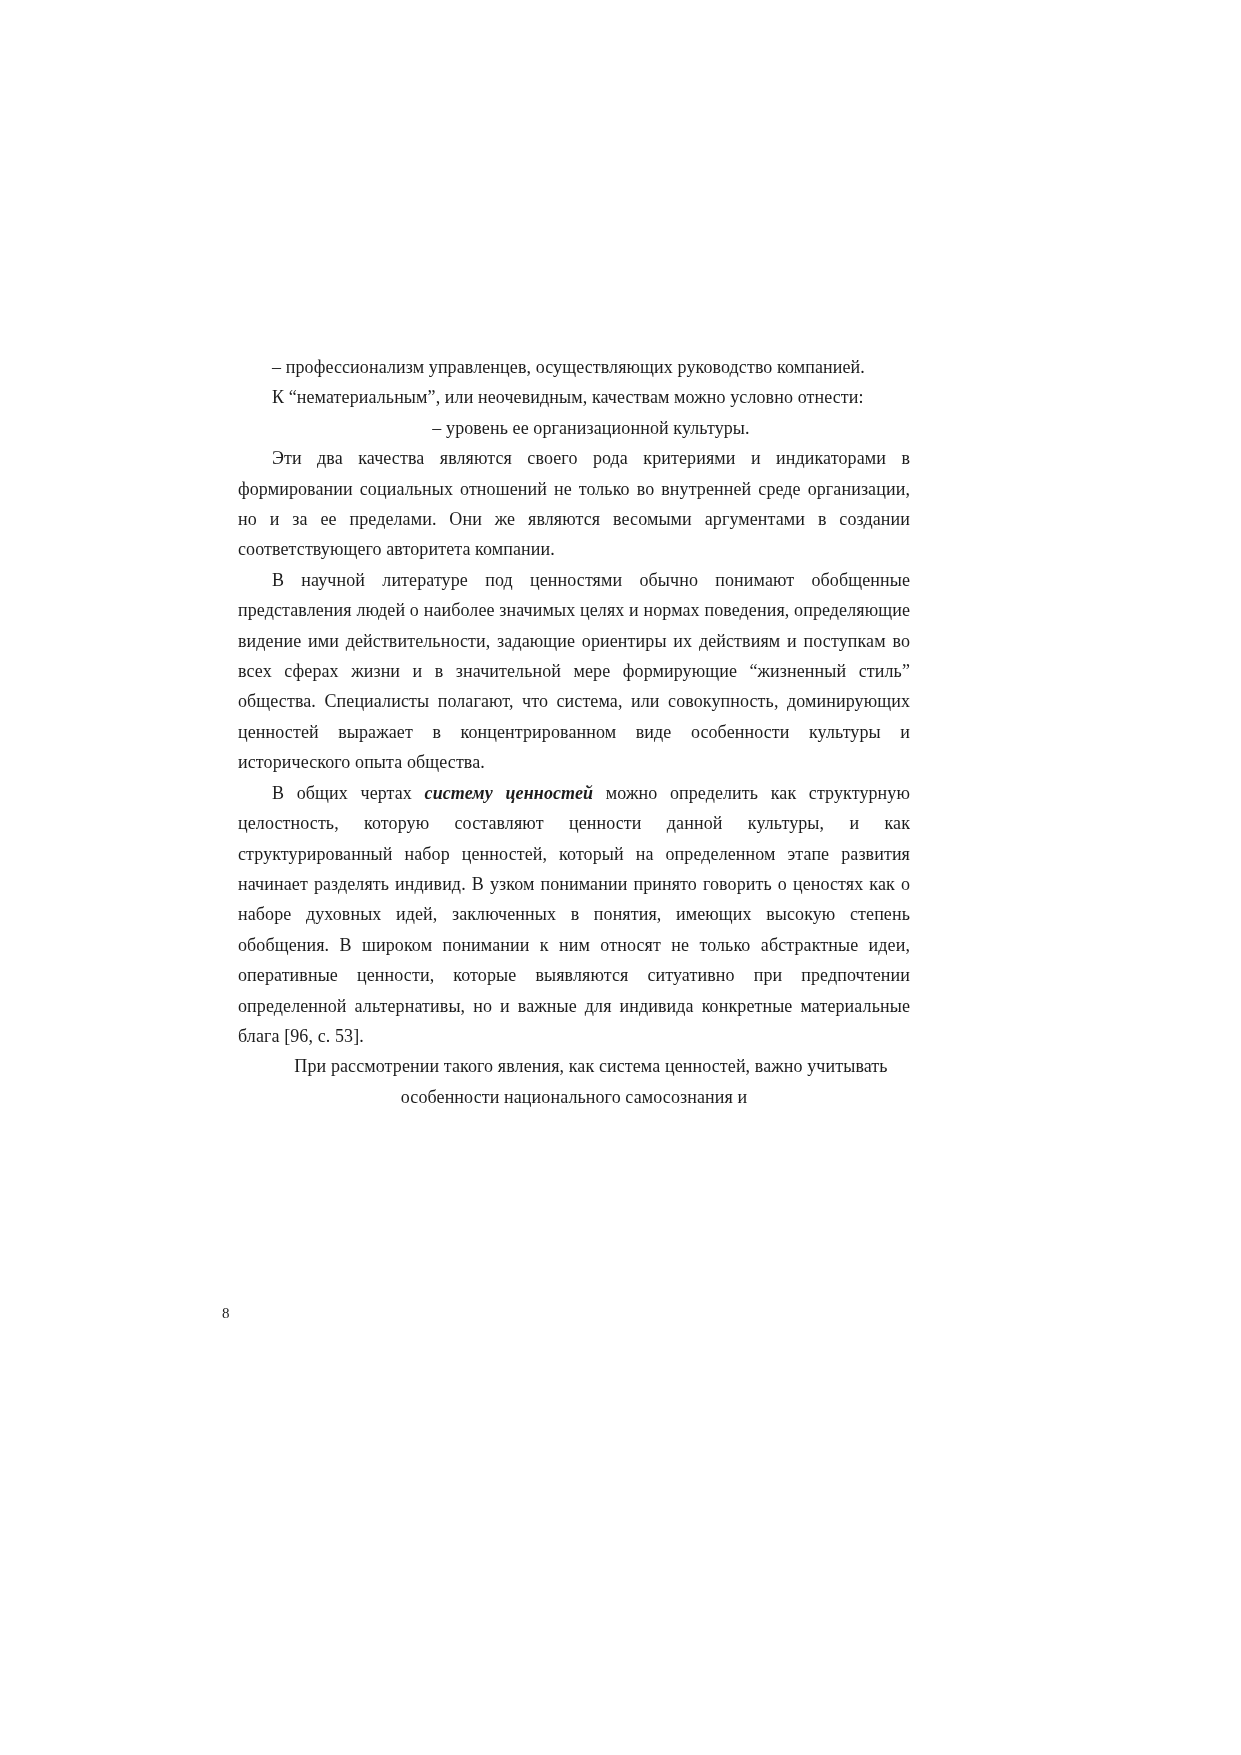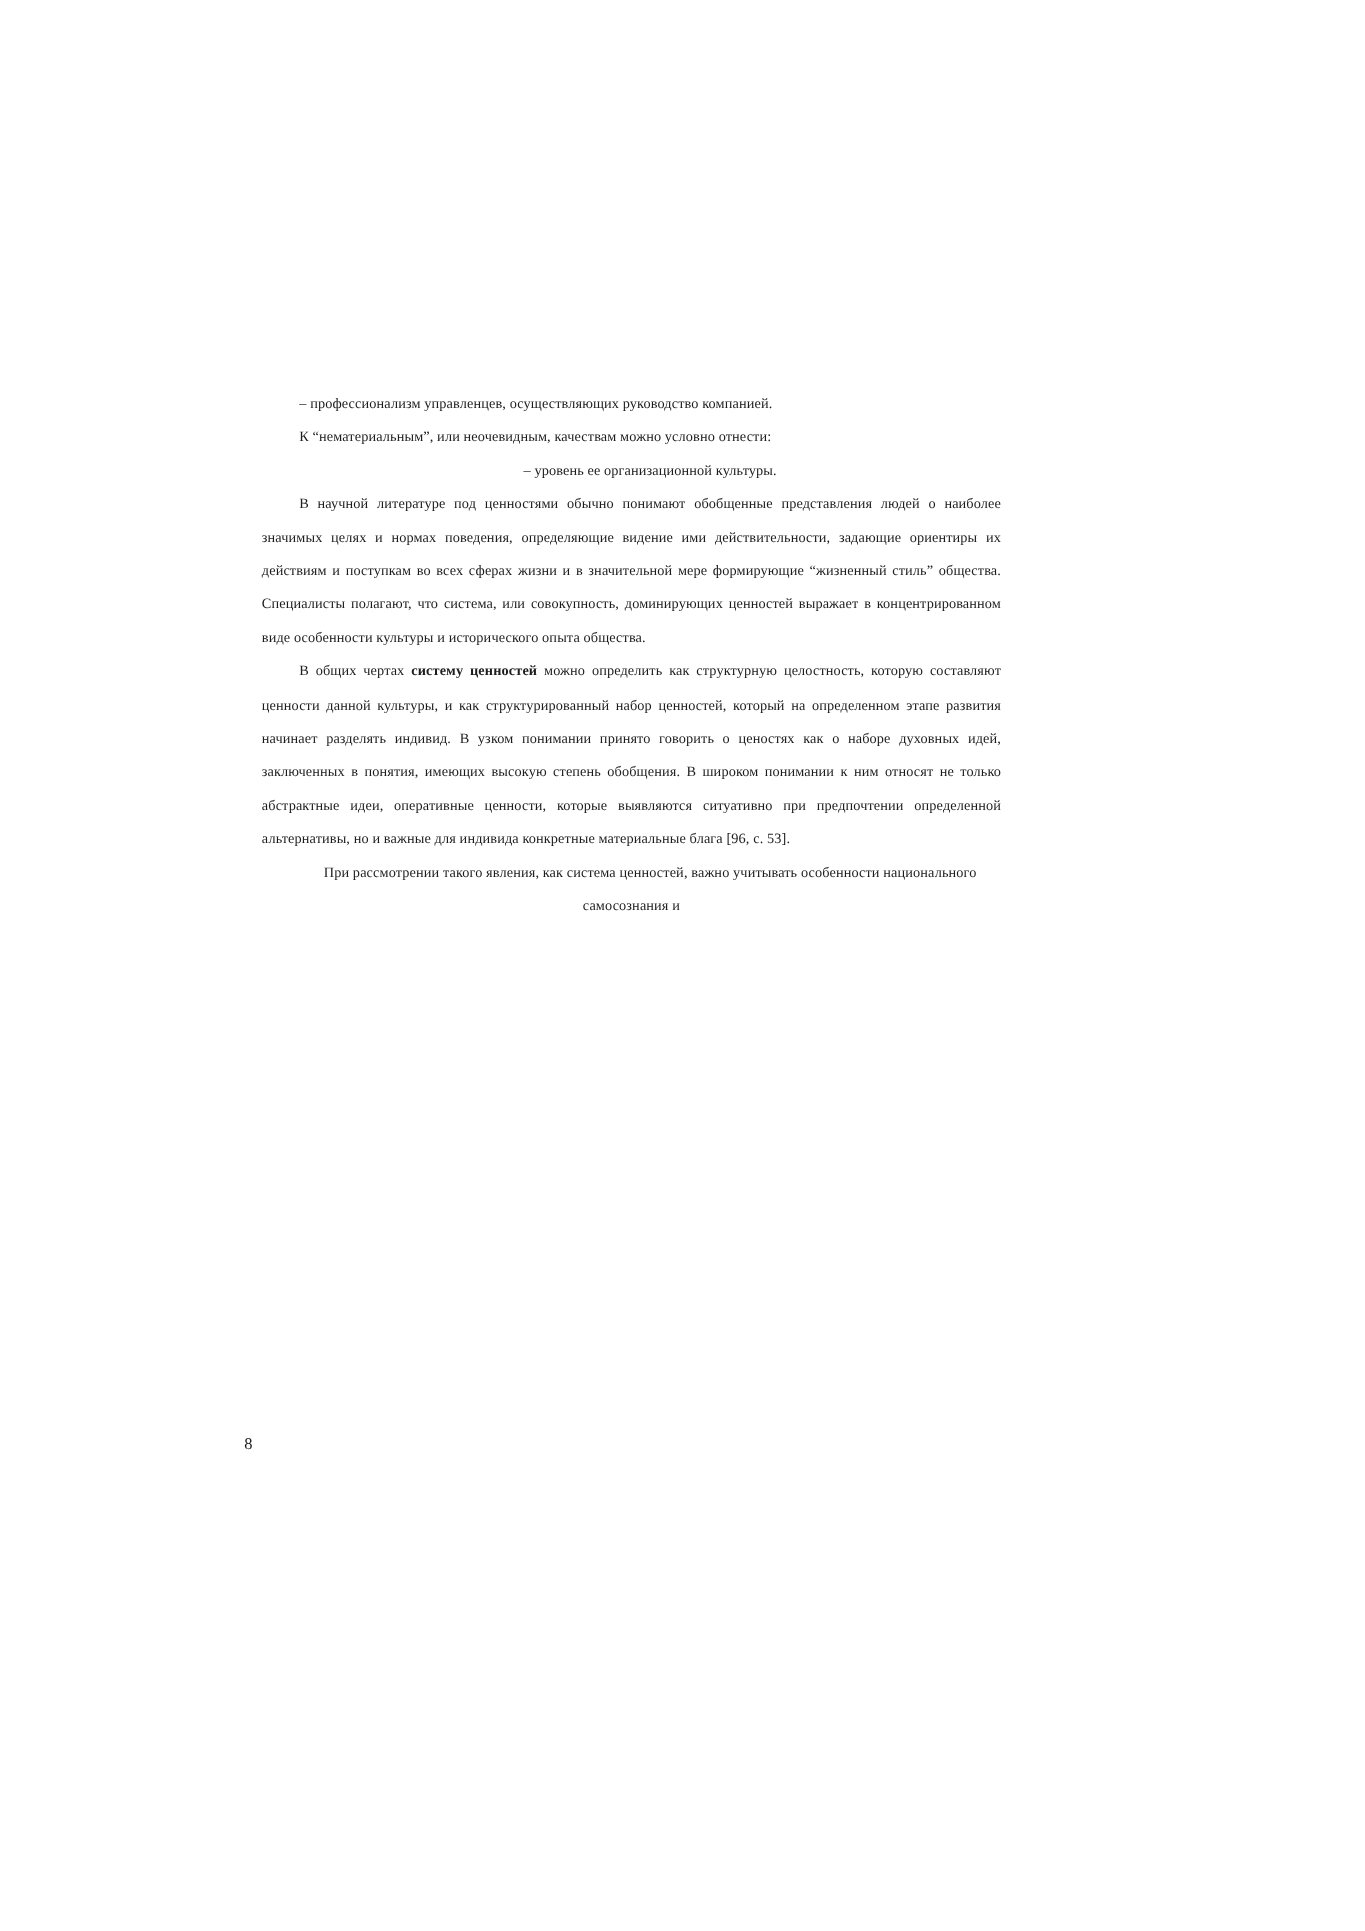--- a/index.html
+++ b/index.html
@@ -23,36 +23,37 @@
     background: #ffffff;
   }
   .text-block {
     position: absolute;
     left: 238px;
     top: 352px;
     width: 672px;
   }
   p.para {
     margin: 0;
-    font-size: 13px;
+    font-size: 18px;
     line-height: 30.4px;
     text-align: justify;
     text-indent: 34px;
     color: #1c1c1c;
     font-family: "Liberation Serif", serif;
     letter-spacing: 0.1px;
   }
   p.para.dash {
     text-indent: 34px;
   }
   p.para.last-left {
     text-align: center;
   }
   .bold {
     font-weight: bold;
+    font-style: italic;
   }
   .page-number {
     position: absolute;
     left: 222px;
     top: 1305px;
     font-size: 15px;
     font-family: "Liberation Serif", serif;
     color: #1c1c1c;
   }
 </style>
@@ -63,20 +64,21 @@
 
   <div class="text-block">
 
     <p class="para dash">– профессионализм управленцев, осуществляющих руководство компанией.</p>
 
     <p class="para">К “нематериальным”, или неочевидным, качествам можно условно отнести:</p>
 
 
     <p class="para dash last-left">– уровень ее организационной культуры.</p>
 
+    <p class="para">Эти два качества являются своего рода критериями и индикаторами в формировании социальных отношений не только во внутренней среде организации, но и за ее пределами. Они же являются весомыми аргументами в создании соответствующего авторитета компании.</p>
 
 
     <p class="para">В научной литературе под ценностями обычно понимают обобщенные представления людей о наиболее значимых целях и нормах поведения, определяющие видение ими действительности, задающие ориентиры их действиям и поступкам во всех сферах жизни и в значительной мере формирующие “жизненный стиль” общества. Специалисты полагают, что система, или совокупность, доминирующих ценностей выражает в концентрированном виде особенности культуры и исторического опыта общества.</p>
 
     <p class="para"><span>В общих чертах </span><span class="bold">систему ценностей</span><span> можно определить как структурную целостность, которую составляют ценности данной культуры, и как структурированный набор ценностей, который на определенном этапе развития начинает разделять индивид. В узком понимании принято говорить о ценостях как о наборе духовных идей, заключенных в понятия, имеющих высокую степень обобщения. В широком понимании к ним относят не только абстрактные идеи, оперативные ценности, которые выявляются ситуативно при предпочтении определенной альтернативы, но и важные для индивида конкретные материальные блага [96, с. 53].</span></p>
 
     <p class="para last-left">При рассмотрении такого явления, как система ценностей, важно учитывать особенности национального самосознания и</p>
 
   </div>
 

